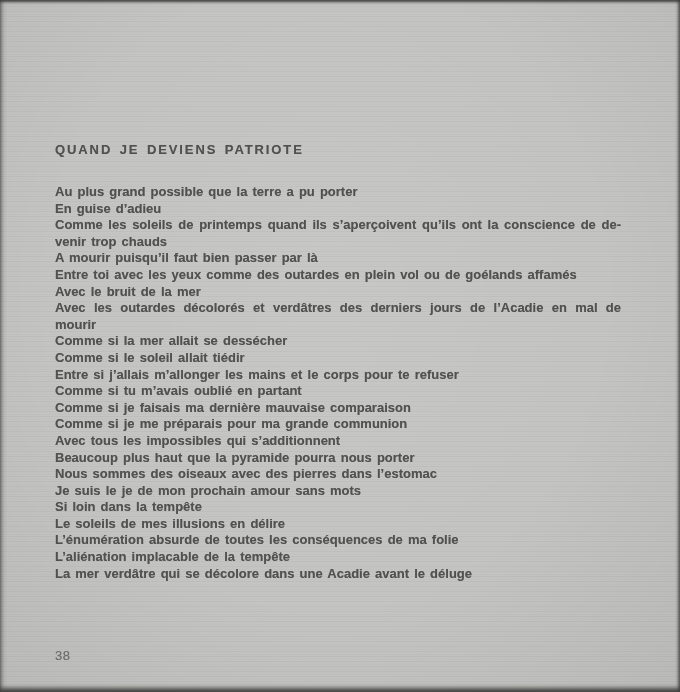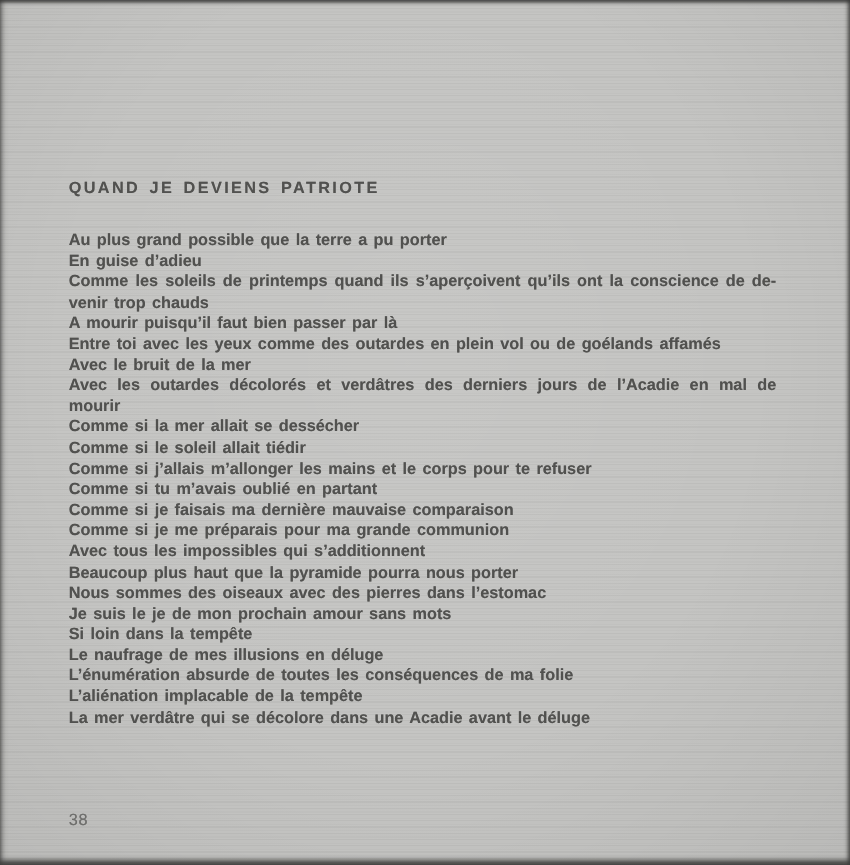--- a/index.html
+++ b/index.html
@@ -102,39 +102,39 @@
 
         <div class="poem-line justify">Avec les outardes décolorés et verdâtres des derniers jours de l’Acadie en mal de</div>
 
         <div class="poem-line">mourir</div>
 
 
         <div class="poem-line">Comme si la mer allait se dessécher</div>
 
         <div class="poem-line">Comme si le soleil allait tiédir</div>
 
-        <div class="poem-line">Comme si j’allais m’allonger les mains et le corps pour te refuser</div>
+        <div class="poem-line">Entre si j’allais m’allonger les mains et le corps pour te refuser</div>
 
         <div class="poem-line">Comme si tu m’avais oublié en partant</div>
 
         <div class="poem-line">Comme si je faisais ma dernière mauvaise comparaison</div>
 
         <div class="poem-line">Comme si je me préparais pour ma grande communion</div>
 
         <div class="poem-line">Avec tous les impossibles qui s’additionnent</div>
 
         <div class="poem-line">Beaucoup plus haut que la pyramide pourra nous porter</div>
 
         <div class="poem-line">Nous sommes des oiseaux avec des pierres dans l’estomac</div>
 
         <div class="poem-line">Je suis le je de mon prochain amour sans mots</div>
 
         <div class="poem-line">Si loin dans la tempête</div>
 
-        <div class="poem-line">Le naufrage de mes illusions en déluge</div>
+        <div class="poem-line">Le soleils de mes illusions en délire</div>
 
         <div class="poem-line">L’énumération absurde de toutes les conséquences de ma folie</div>
 
         <div class="poem-line">L’aliénation implacable de la tempête</div>
 
         <div class="poem-line">La mer verdâtre qui se décolore dans une Acadie avant le déluge</div>
       </div>
   </div>
   <div class="page-number">38</div>
 </div>

